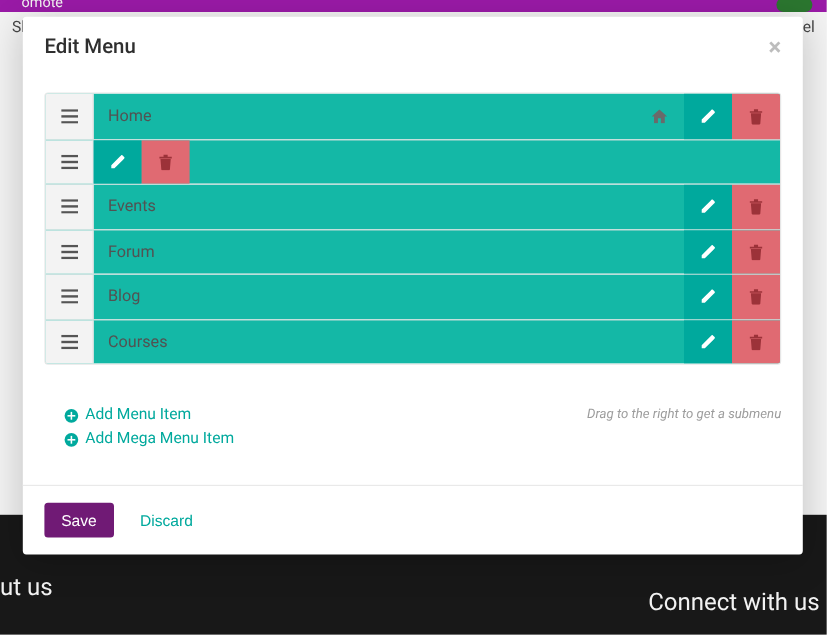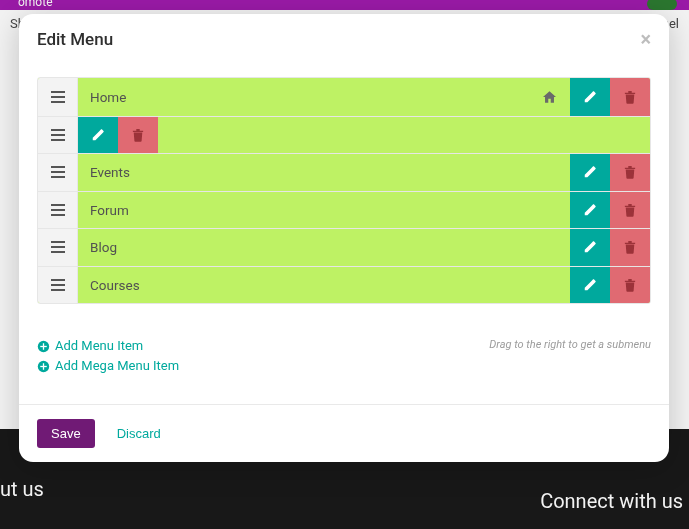--- a/index.html
+++ b/index.html
@@ -64,21 +64,21 @@
       position: absolute;
       inset: 0;
       background: rgba(0,0,0,0.05);
     }
     .modal {
       position: absolute;
       left: 19px;
       top: 14px;
       width: 650px;
       background: #fff;
-      border-radius: 14px;
+      border-radius: 3px;
       box-shadow: 0 6px 30px rgba(0,0,0,0.2);
     }
     .modal-header {
       padding: 15px 18px 16px 18px;
       display: flex;
       justify-content: space-between;
       align-items: flex-start;
     }
     .modal-title {
       font-size: 17px;
@@ -96,21 +96,21 @@
     .menu-list {
       margin: 12px 18px 0 18px;
       border: 1px solid #e6e6e6;
       border-radius: 3px;
       overflow: hidden;
     }
     .menu-item {
       display: flex;
       align-items: stretch;
       height: 37.5px;
-      background: #bef264;
+      background: #14b8a6;
     }
     .menu-item + .menu-item { border-top: 1px solid #e6e6e6; }
     .drag-handle {
       width: 40px;
       background: #f3f3f3;
       border-right: 1px solid #e6e6e6;
       display: flex;
       align-items: center;
       justify-content: center;
       color: #555;
@@ -141,21 +141,21 @@
     .action-delete svg path { fill: #9c3239; }
     .modal-submenu-hint {
       text-align: right;
       padding: 0 18px;
       margin-top: 34px;
       color: #9c9c9c;
       font-size: 11px;
       font-style: italic;
     }
     .add-links {
-      padding: 0 18px;
+      padding: 0 34px;
       margin-top: -15px;
       margin-bottom: 28px;
     }
     .add-link {
       display: flex;
       align-items: center;
       gap: 5px;
       color: #00a99d;
       font-size: 13px;
       cursor: pointer;

